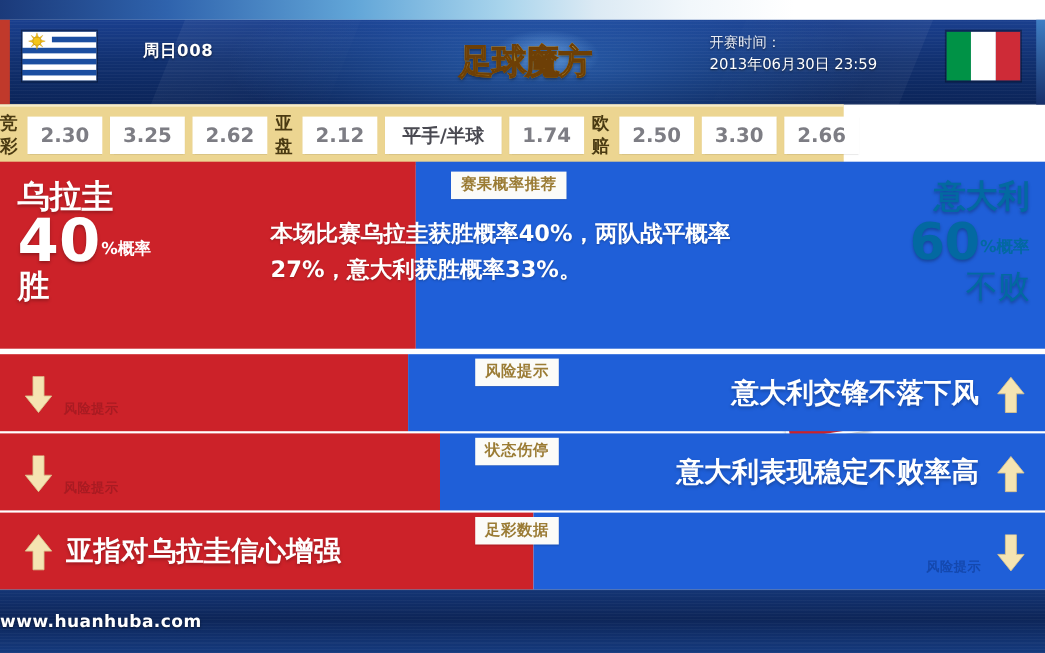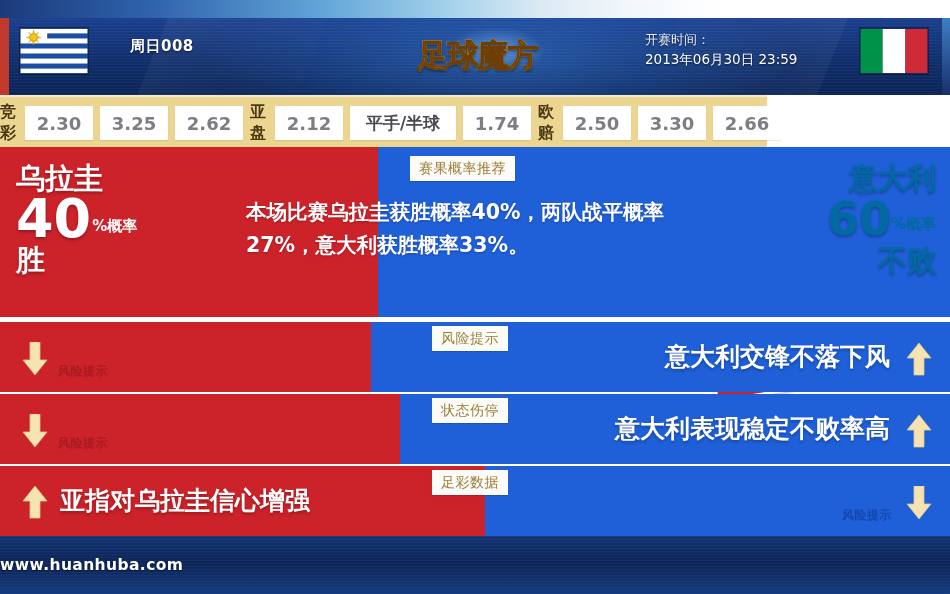--- a/index.html
+++ b/index.html
@@ -112,25 +112,25 @@
   .team-left{position:absolute;left:16px;top:14px;color:#fff;}
   .team-left .tname{font-size:29px;font-weight:bold;line-height:34px;text-shadow:0 2px 3px rgba(0,0,0,.28);}
   .team-left .num{font-size:54px;font-weight:bold;line-height:48px;text-shadow:0 2px 3px rgba(0,0,0,.28);}
   .team-left .suffix{font-size:15px;font-weight:bold;vertical-align:6px;margin-left:1px;}
   .team-left .verdict{font-size:29px;font-weight:bold;line-height:34px;text-shadow:0 2px 3px rgba(0,0,0,.28);}
 
   .team-right{position:absolute;right:14px;top:14px;color:#0369a1;text-align:right;}
   .team-right .tname{font-size:29px;font-weight:bold;line-height:34px;text-shadow:0 2px 3px rgba(0,0,0,.28);}
   .team-right .num{font-size:46px;font-weight:bold;line-height:48px;text-shadow:0 2px 3px rgba(0,0,0,.28);}
   .team-right .suffix{font-size:15px;font-weight:bold;vertical-align:6px;}
-  .team-right .verdict{font-size:29px;font-weight:bold;line-height:34px;text-shadow:0 2px 3px rgba(0,0,0,.28);}
+  .team-right .verdict{font-size:29px;font-weight:normal;line-height:34px;text-shadow:0 2px 3px rgba(0,0,0,.28);}
 
   .tag{
     position:absolute;background:#fbfbf8;color:#9b7c35;
-    font-size:14px;font-weight:normal;letter-spacing:.5px;
+    font-size:14px;font-weight:bold;letter-spacing:.5px;
     padding:4px 9px 5px 9px;line-height:16px;white-space:nowrap;
     box-shadow:0 1px 1px rgba(0,0,0,.12);
   }
   .tag-main{left:410px;top:156px;}
 
   .summary{
     position:absolute;left:246px;top:196px;width:430px;
     color:#ffffff;font-size:20.5px;font-weight:bold;line-height:33px;
     text-shadow:0 1px 2px rgba(0,0,0,.25);
   }

